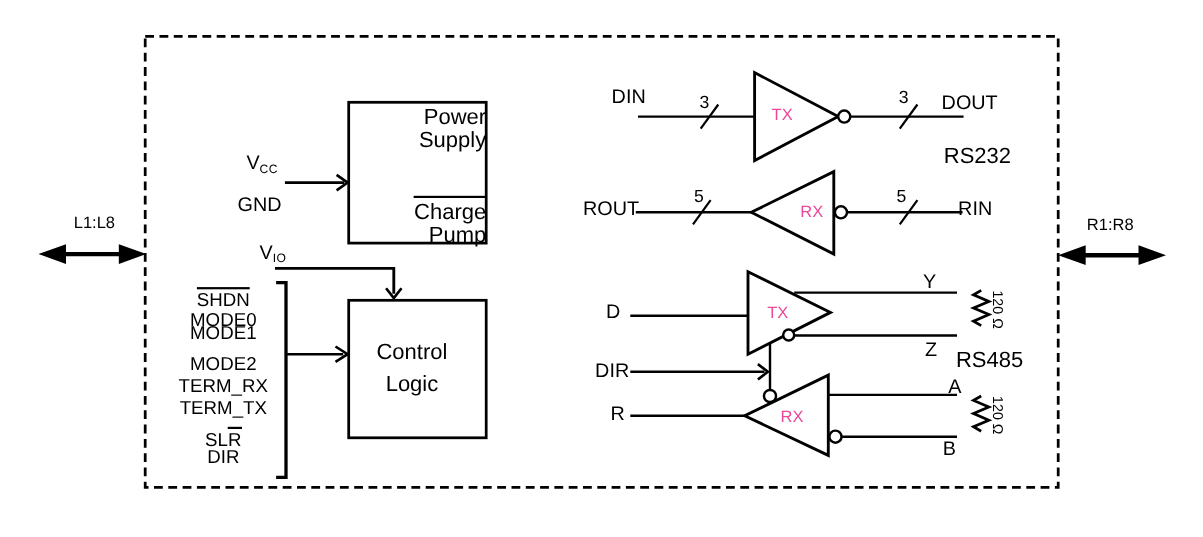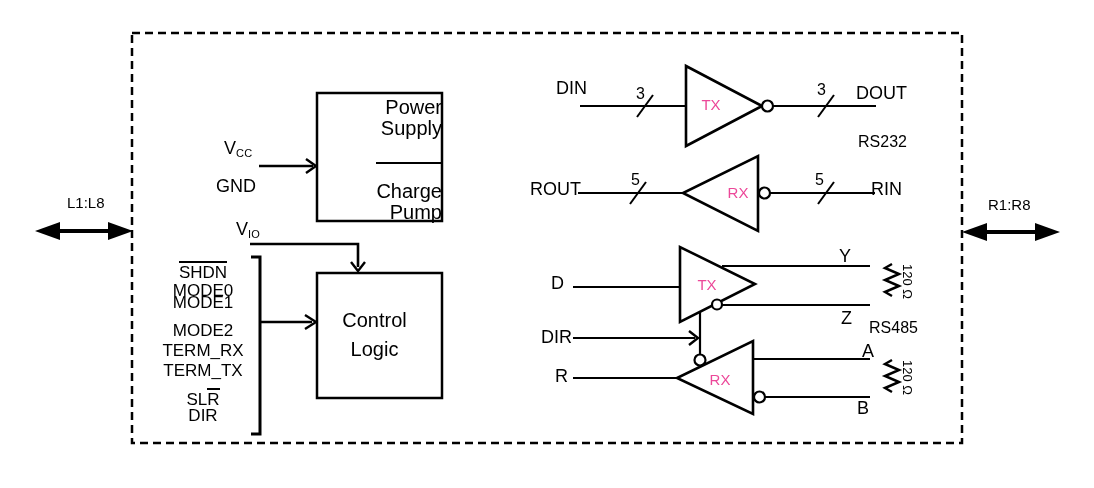--- a/index.html
+++ b/index.html
@@ -4,29 +4,29 @@
 <style>
   html,body{margin:0;padding:0;background:#ffffff;}
   .stage{
     position:relative;width:1094px;height:488px;background:#ffffff;
     font-family:"Liberation Sans","DejaVu Sans",sans-serif;color:#000;
     overflow:hidden;
   }
   svg{position:absolute;left:0;top:0;}
   .lbl{position:absolute;font-size:18px;line-height:20px;white-space:nowrap;}
   .sm{font-size:16px;line-height:17px;}
-  .big{font-size:16px;line-height:22px;text-align:center;}
+  .big{font-size:20px;line-height:22px;text-align:center;}
   .buf{position:absolute;font-size:15px;line-height:16px;text-align:center;width:46px;color:#ec4899;}
   .port{position:absolute;font-size:15px;line-height:16px;white-space:nowrap;text-align:center;}
   .sub{font-size:11px;vertical-align:-3px;letter-spacing:0.3px;}
   .boxtext{position:absolute;left:317px;width:125px;text-align:right;font-size:20px;line-height:21px;}
   .ctltext{position:absolute;left:317px;width:115px;text-align:center;font-size:20px;line-height:29px;}
   .sig{position:absolute;left:140px;width:126px;text-align:center;font-size:17px;line-height:19px;white-space:nowrap;}
   .ov{display:inline-block;border-top:2px solid #000;padding-top:1px;line-height:1.0;text-align:center;}
-  .ov2{display:inline-block;border-top:2px solid #000;padding-top:17px;}
+  .ov2{display:inline-block;border-top:2px solid #000;padding-top:3px;margin-top:16px;}
   .chargeblk{margin-top:23px;}
   .rot{position:absolute;width:40px;height:13px;font-size:13px;line-height:13px;text-align:center;
        transform:rotate(90deg);transform-origin:center;white-space:nowrap;}
 </style>
 </head>
 <body>
 
 <div class="stage">
 
   <svg width="1094" height="488" viewBox="0 0 1094 488">

